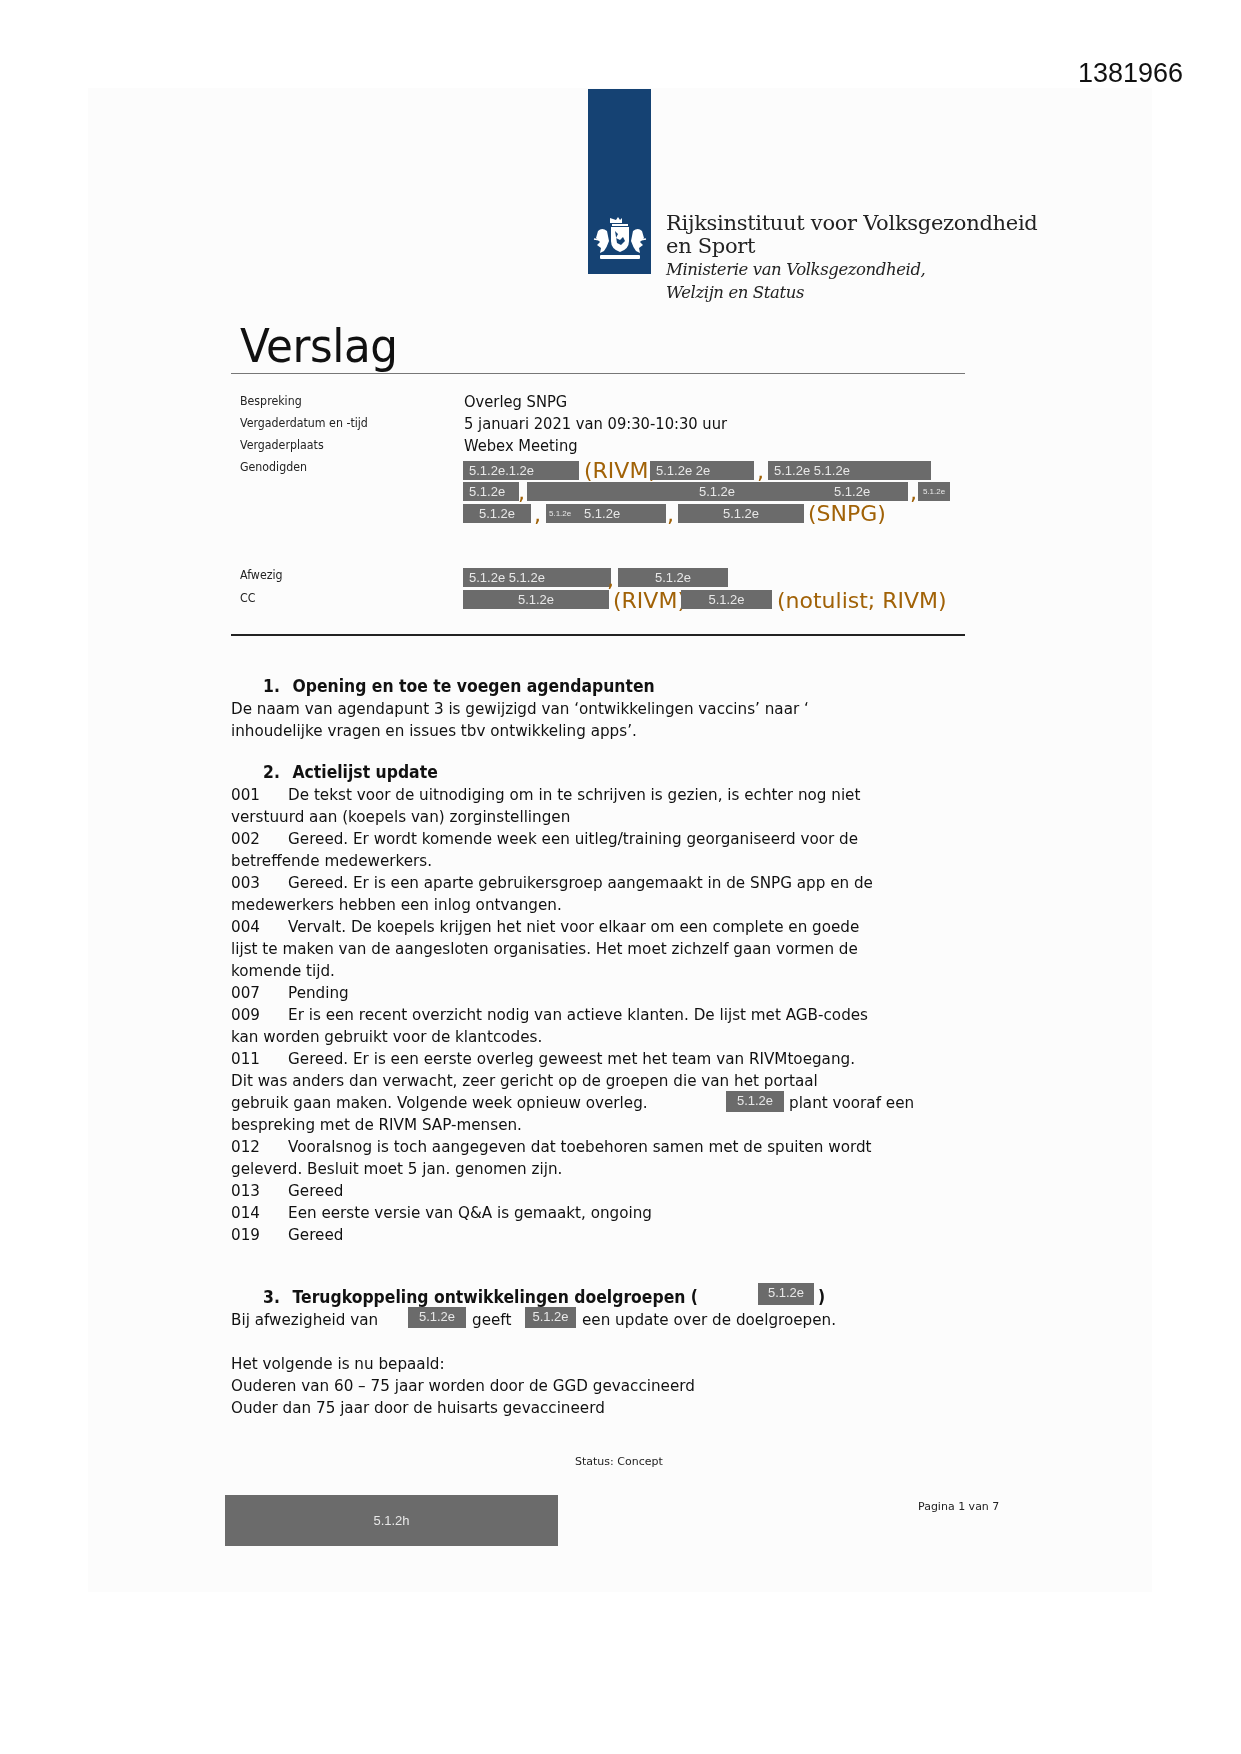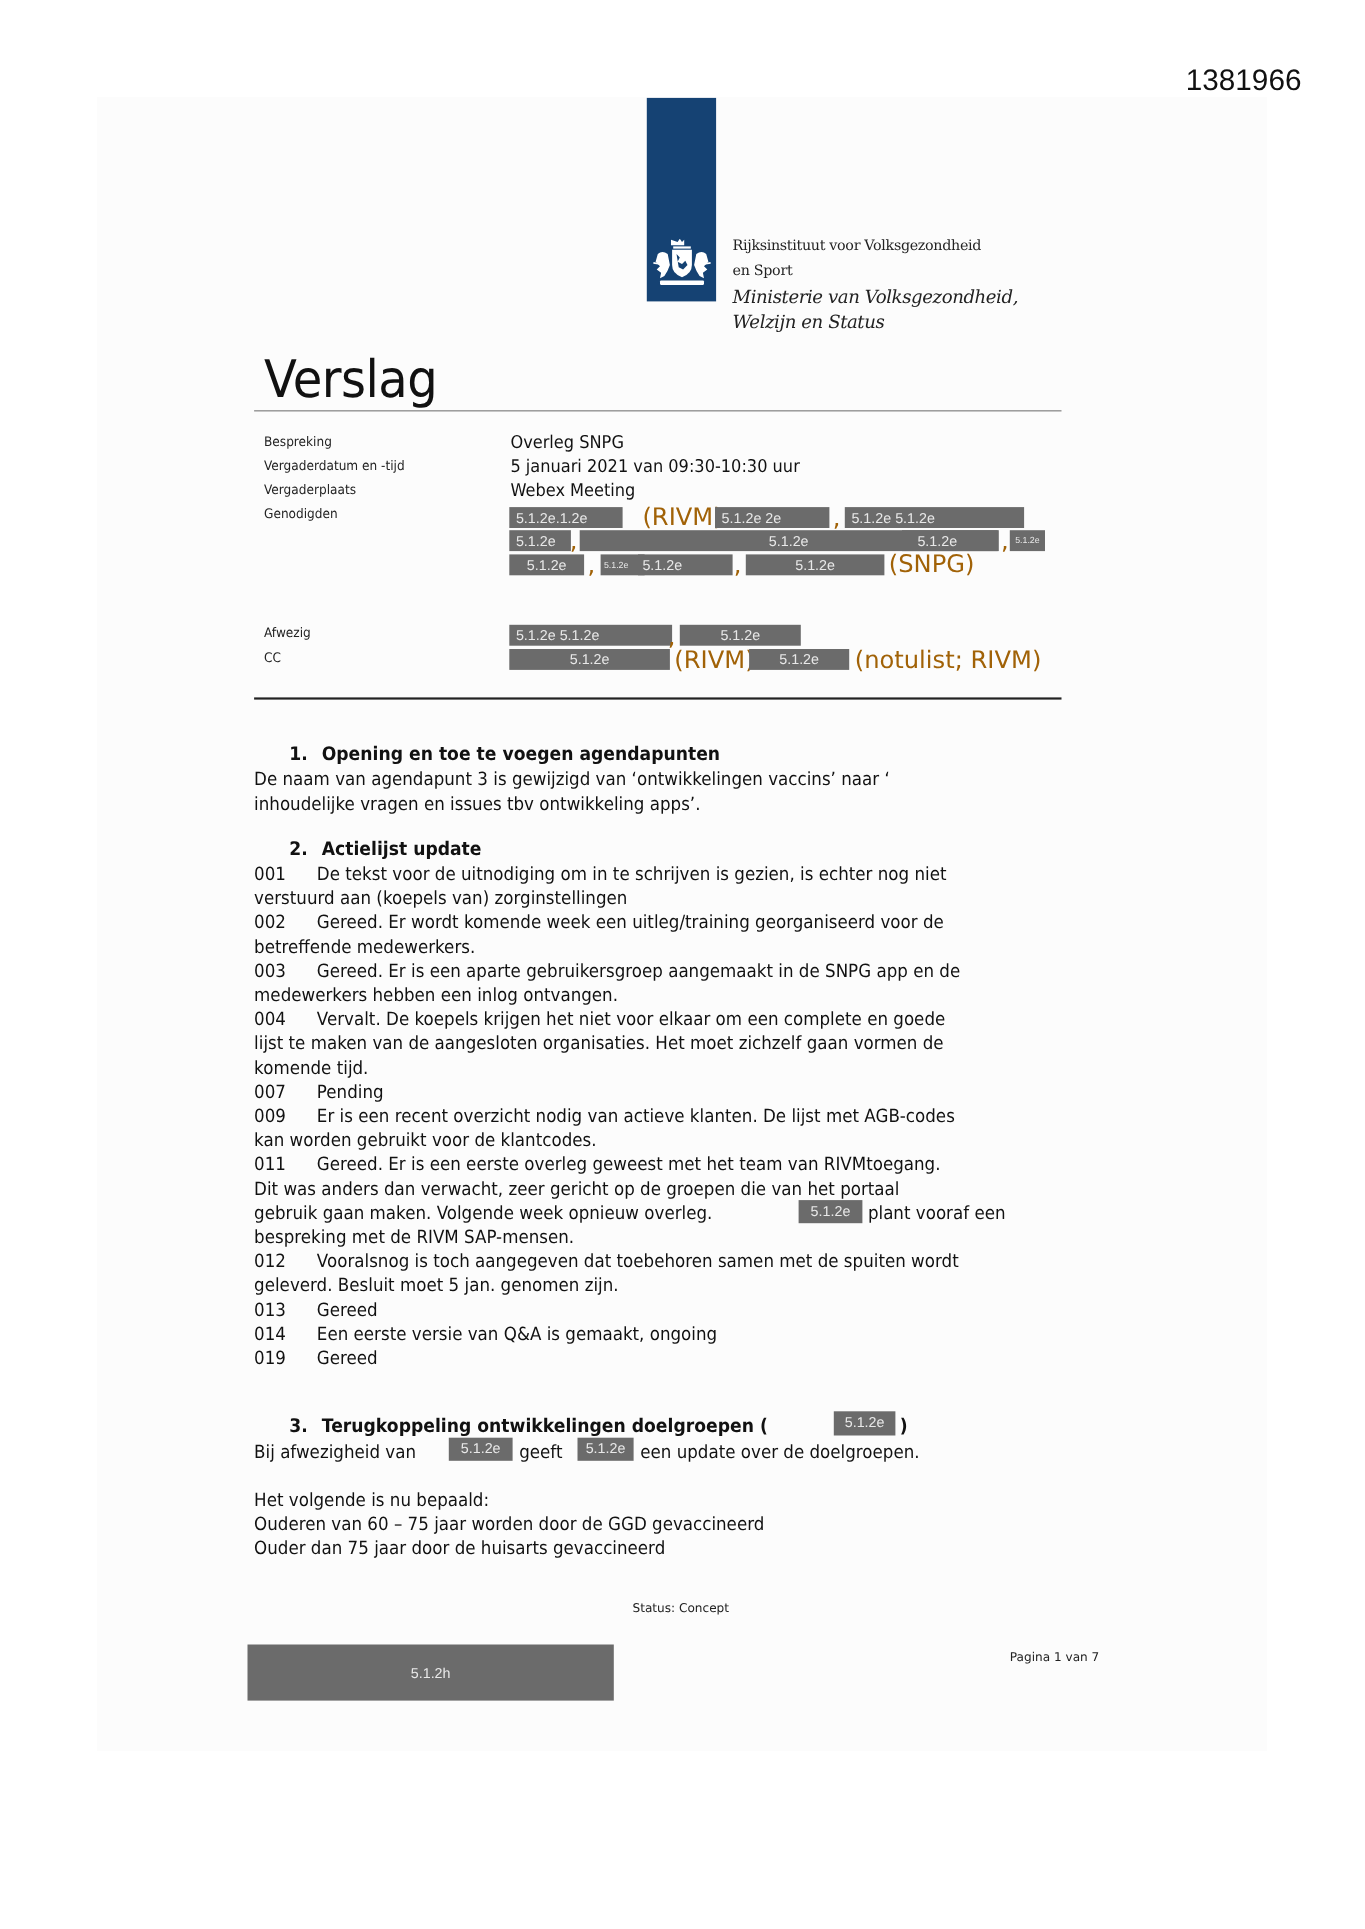--- a/index.html
+++ b/index.html
@@ -18,21 +18,21 @@
   }
   .logo-bar {
     position: absolute; left: 588px; top: 89px; width: 63px; height: 185px;
     background: #154273;
   }
   .crest { position: absolute; left: 4px; top: 128px; width: 56px; height: 48px; }
   .org {
     position: absolute; left: 666px; top: 212px;
     font-family: "DejaVu Serif", serif; color: #222; line-height: 23px;
   }
-  .org .l1, .org .l2 { font-size: 13px; letter-spacing: -0.3px; }
+  .org .l1, .org .l2 { font-size: 21px; letter-spacing: -0.3px; }
   .org .l3, .org .l4 { font-size: 16.5px; font-style: italic; letter-spacing: -0.4px; }
   .title {
     position: absolute; left: 240px; top: 318px;
     font-size: 47px; color: #111; letter-spacing: -0.5px;
     font-family: "DejaVu Sans", sans-serif; transform: scaleX(0.93); transform-origin: left;
   }
   .hr1 { position: absolute; left: 231px; top: 373px; width: 734px; height: 1px; background: #777; }
   .hr2 { position: absolute; left: 231px; top: 634px; width: 734px; height: 2px; background: #222; }
   .meta-label {
     position: absolute; left: 240px; font-size: 12px; color: #222;
@@ -103,21 +103,21 @@
 <div class="hr1"></div>
 
 <div class="meta-label" style="top:394px">Bespreking</div>
 <div class="meta-val" style="top:392px">Overleg SNPG</div>
 <div class="meta-label" style="top:416px">Vergaderdatum en -tijd</div>
 <div class="meta-val" style="top:414px">5 januari 2021 van 09:30-10:30 uur</div>
 <div class="meta-label" style="top:438px">Vergaderplaats</div>
 <div class="meta-val" style="top:436px">Webex Meeting</div>
 <div class="meta-label" style="top:460px">Genodigden</div>
 
-<div class="red" style="left:463px;top:461px;width:103px">5.1.2e.1.2e</div>
+<div class="red" style="left:463px;top:461px;width:116px">5.1.2e.1.2e</div>
 <div class="tx" style="left:584px;top:461px">(RIVM),</div>
 <div class="red" style="left:650px;top:461px;width:104px">5.1.2e  2e</div>
 <div class="tx" style="left:757px;top:462px">,</div>
 <div class="red" style="left:768px;top:461px;width:163px">5.1.2e  5.1.2e</div>
 
 <div class="red" style="left:463px;top:482px;width:56px">5.1.2e</div>
 <div class="tx" style="left:518px;top:483px">,</div>
 <div class="red c" style="left:527px;top:482px;width:380px">5.1.2e</div>
 <div class="red" style="left:820px;top:482px;width:88px;padding-left:14px">5.1.2e</div>
 <div class="tx" style="left:910px;top:483px">,</div>

